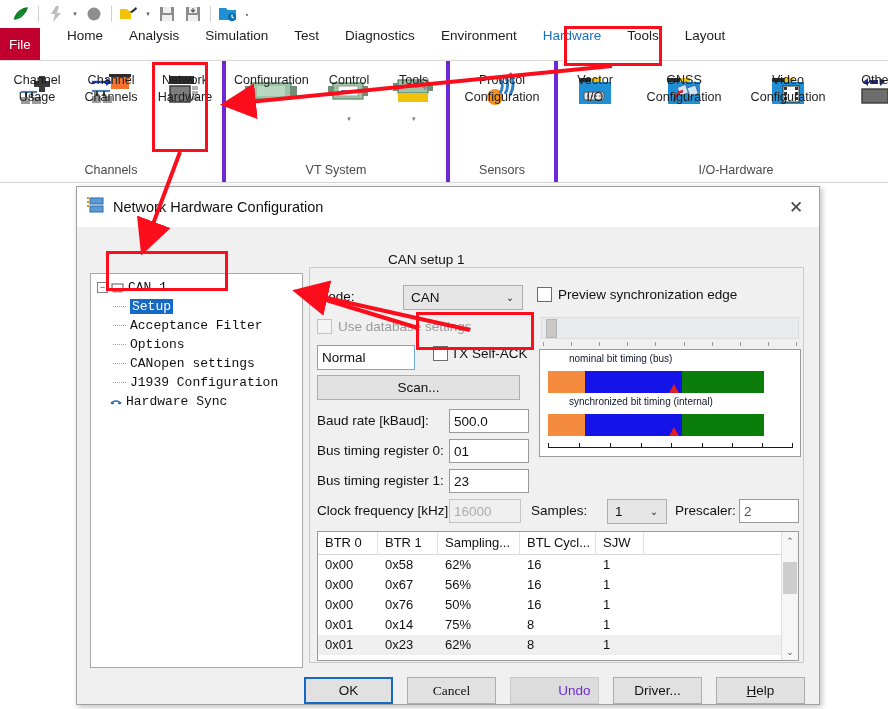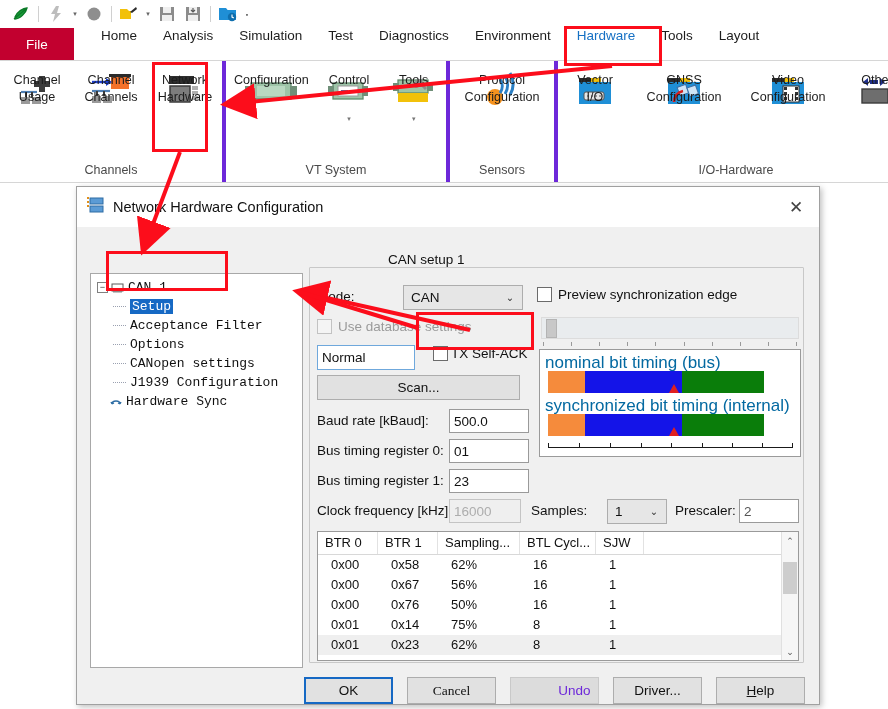--- a/index.html
+++ b/index.html
@@ -23,21 +23,21 @@
   .qat-sep { width: 1px; height: 16px; background: #d0d0d0; margin: 0 4px; }
   .qat-caret { font-size: 7px; color: #666; width: 12px; text-align: center; }
 
   
   .tabstrip {
     position: absolute; left: 0; top: 28px; width: 888px; height: 33px;
     background: #ffffff; display: flex; align-items: stretch;
     border-bottom: 1px solid #d6d6d6;
   }
   .tab-file {
-    width: 74px; background: #c2002f; color: #ffffff;
+    width: 40px; background: #c2002f; color: #ffffff;
     display: flex; align-items: center; justify-content: center;
     font-size: 13.5px;
   }
   .tab {
     padding: 0 13px; display: flex; align-items: center;
     font-size: 13.5px; color: #1d1d1d; white-space: nowrap;
   }
   .tab.active { color: #1570c4; background: #ffffff; }
   .tabs-wrap { display: flex; align-items: flex-start; margin-left: 14px; }
 
@@ -139,39 +139,39 @@
 
   
   .slider { position: absolute; background: #e9ecee; border: 1px solid #dcdcdc; }
   .slider .thumb { position: absolute; left: 4px; top: 1px; width: 11px; height: 19px;
     background: #c8c8c8; border: 1px solid #b4b4b4; }
   .ticks { position: absolute; display: flex; justify-content: space-between; }
   .ticks i { width: 1px; height: 4px; background: #9a9a9a; display: block; }
 
   
   .btpanel { position: absolute; background: #ffffff; border: 1px solid #9a9a9a; }
-  .btlabel { position: absolute; font-size: 17px; color: #0369a1; }
+  .btlabel { position: absolute; font-size: 10px; color: #0f172a; margin-left: 24px; }
   .btbar { position: absolute; display: flex; }
   .btbar .seg { height: 100%; }
   .btmark { position: absolute; width: 0; height: 0;
     border-left: 5px solid transparent; border-right: 5px solid transparent;
     border-bottom: 9px solid #e02020; }
   .btaxis { position: absolute; height: 1px; background: #1a1a1a; }
   .btaxis i { position: absolute; top: -4px; width: 1px; height: 5px; background: #1a1a1a; }
 
   
   .table { position: absolute; background: #ffffff; border: 1px solid #9a9a9a;
     overflow: hidden; }
   .thead { display: flex; height: 23px; border-bottom: 1px solid #d8d8d8;
     background: #ffffff; }
   .thead div { font-size: 13px; color: #111; padding: 3px 0 0 7px;
     border-right: 1px solid #e2e2e2; white-space: nowrap; overflow: hidden;}
   .trow { display: flex; height: 20px; }
   .trow.sel { background: #efefef; }
-  .trow div { font-size: 13px; color: #111; padding: 2px 0 0 13px; white-space: nowrap; overflow: hidden;}
+  .trow div { font-size: 13px; color: #111; padding: 2px 0 0 7px; white-space: nowrap; overflow: hidden;}
   .c0 { width: 60px; } .c1 { width: 60px; } .c2 { width: 82px; }
   .c3 { width: 76px; } .c4 { width: 48px; } .c5 { width: 100px; border-right:none !important;}
   .vscroll { position: absolute; right: 0; top: 0; width: 17px; bottom: 0;
     background: #f6f6f6; border-left: 1px solid #e0e0e0; }
   .vs-arrow { height: 17px; display: flex; align-items: center; justify-content: center;
     font-size: 9px; color: #555; }
   .vs-thumb { position: absolute; left: 1px; right: 1px; top: 30px; height: 32px;
     background: #cdcdcd; }
 
   

